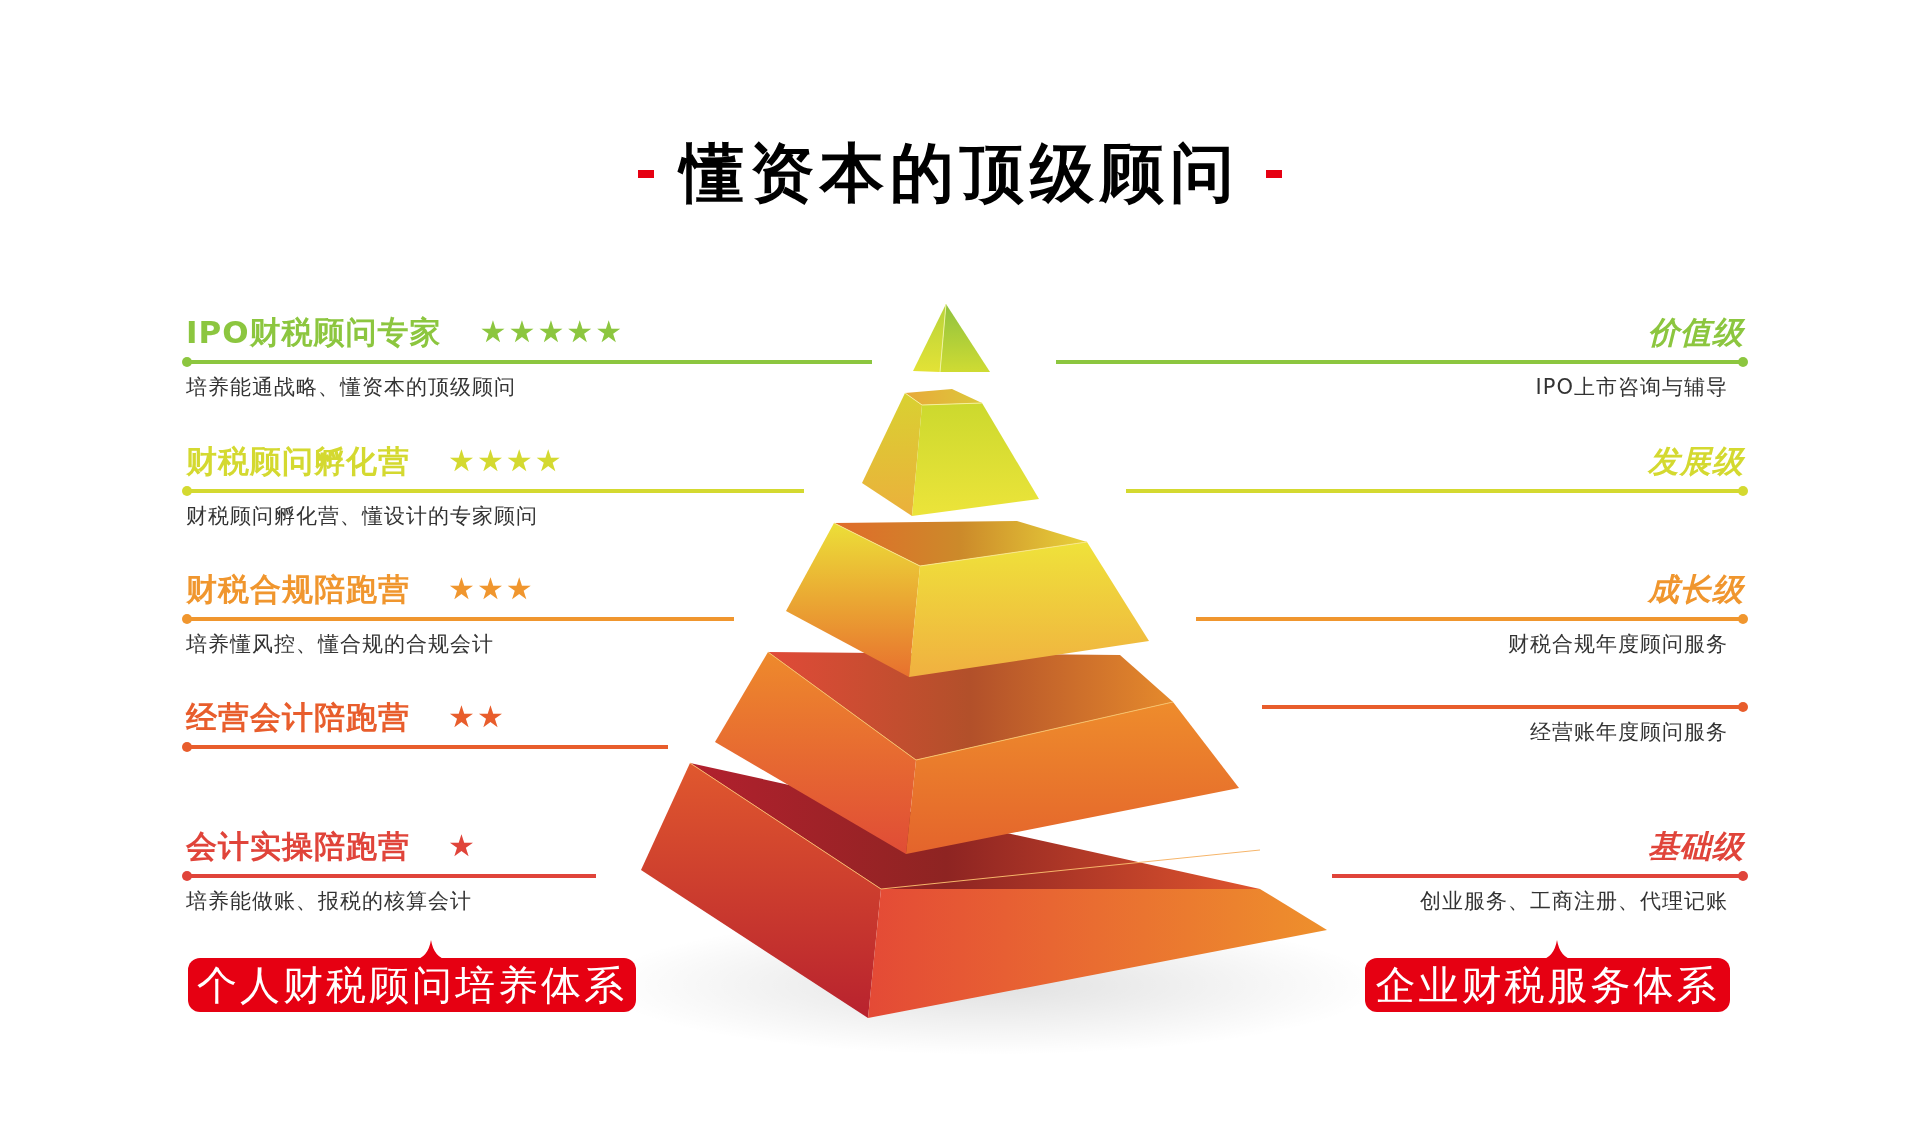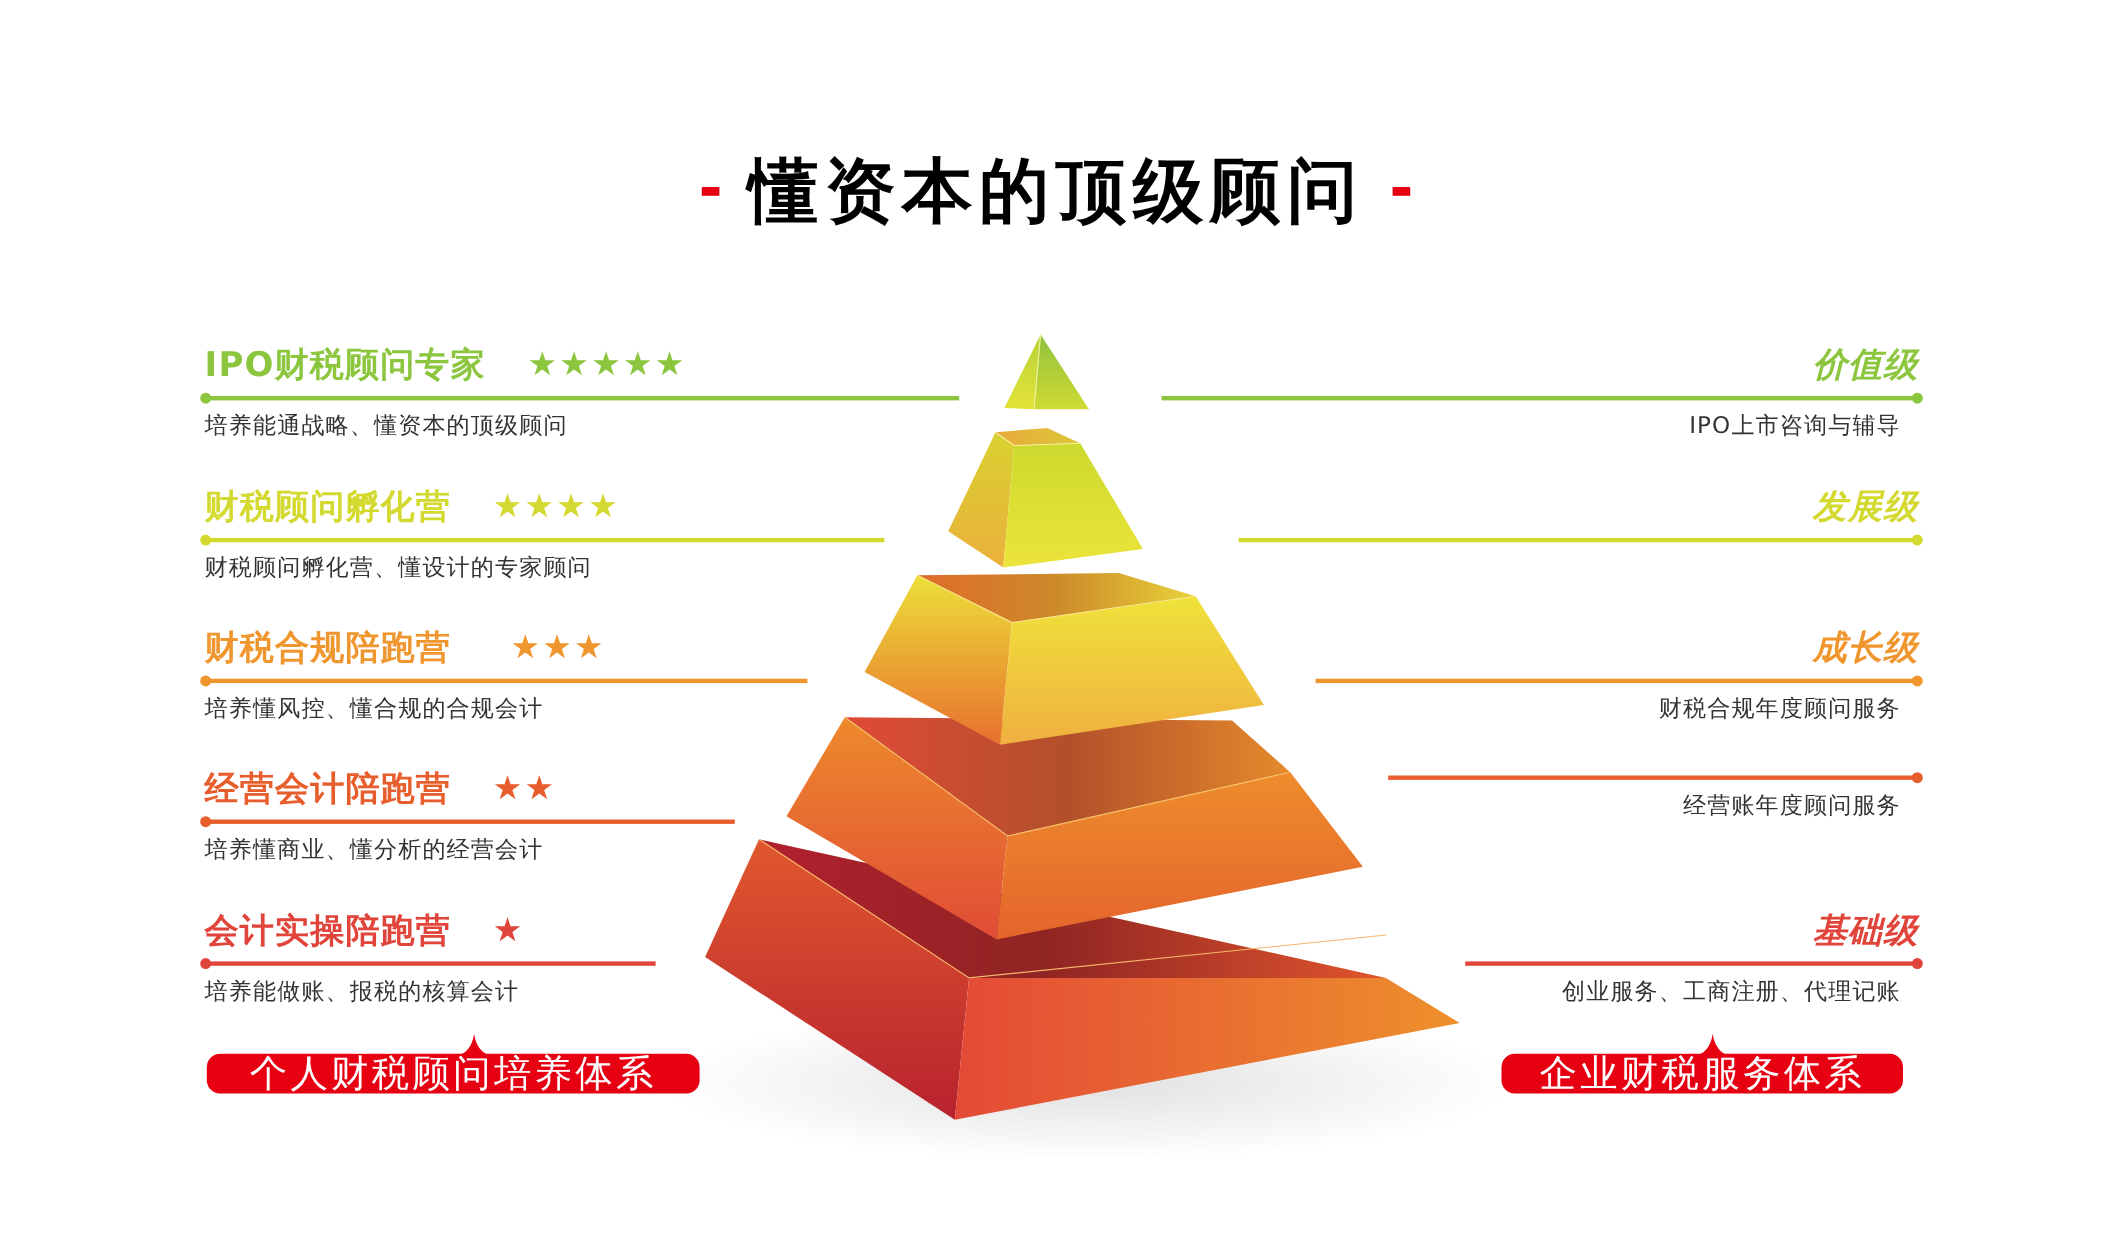--- a/index.html
+++ b/index.html
@@ -14,21 +14,21 @@
   .row-right { right: 176px; text-align: right; }
   .row-head { display: flex; align-items: center; font-size: 31px; font-weight: bold; line-height: 40px; letter-spacing: 1px; white-space: nowrap; }
   .row-right .row-head { justify-content: flex-end; font-style: italic; }
   .stars { margin-left: 38px; letter-spacing: 2px; font-size: 30px; }
   .rule { position: relative; height: 4px; margin-top: 8px; }
   .rule .dot { position: absolute; top: -3px; width: 10px; height: 10px; border-radius: 50%; }
   .row-left .rule .dot { left: -4px; }
   .row-right .rule .dot { right: -4px; }
   .row-desc { font-size: 21px; color: #333; line-height: 30px; margin-top: 8px; white-space: nowrap; letter-spacing: 1px; }
 
-  .pill { position: absolute; height: 36px; background: #e60012; border-radius: 12px; color: #fff; font-size: 34px;
+  .pill { position: absolute; height: 54px; background: #e60012; border-radius: 12px; color: #fff; font-size: 40px;
           display: flex; align-items: center; justify-content: center; letter-spacing: 3px; }
   .pill-notch { position: absolute; top: -18px; width: 34px; height: 20px; }
 
   svg.pyramid { position: absolute; left: 0; top: 0; }
 </style>
 </head>
 <body>
 
 <div class="title-wrap">
   <div class="title">
@@ -158,39 +158,38 @@
     <span>财税顾问孵化营</span>
     <span class="stars">★★★★</span>
   </div>
   <div class="rule" style="background:#d4d930;">
       <span class="dot" style="background:#d4d930;"></span>
     </div>
   <div class="row-desc">财税顾问孵化营、懂设计的专家顾问</div>
 </div>
 
 <div class="row row-left" style="top:569px; width:548px;">
-  <div class="row-head" style="color:#f0962e;gap:16px;">
+  <div class="row-head" style="color:#f0962e;">
     <span>财税合规陪跑营</span>
     <span class="stars">★★★</span>
   </div>
   <div class="rule" style="background:#f0962e;">
       <span class="dot" style="background:#f0962e;"></span>
     </div>
   <div class="row-desc">培养懂风控、懂合规的合规会计</div>
 </div>
 
 <div class="row row-left" style="top:697px; width:482px;">
   <div class="row-head" style="color:#e85d2c;">
     <span>经营会计陪跑营</span>
     <span class="stars">★★</span>
   </div>
   <div class="rule" style="background:#e85d2c;">
       <span class="dot" style="background:#e85d2c;"></span>
     </div>
-  <div class="row-desc">培养懂商业、懂分析的经营会计</div>
 </div>
 
 <div class="row row-left" style="top:826px; width:410px;">
   <div class="row-head" style="color:#e0443a;">
     <span>会计实操陪跑营</span>
     <span class="stars">★</span>
   </div>
   <div class="rule" style="background:#e0443a;">
       <span class="dot" style="background:#e0443a;"></span>
     </div>

